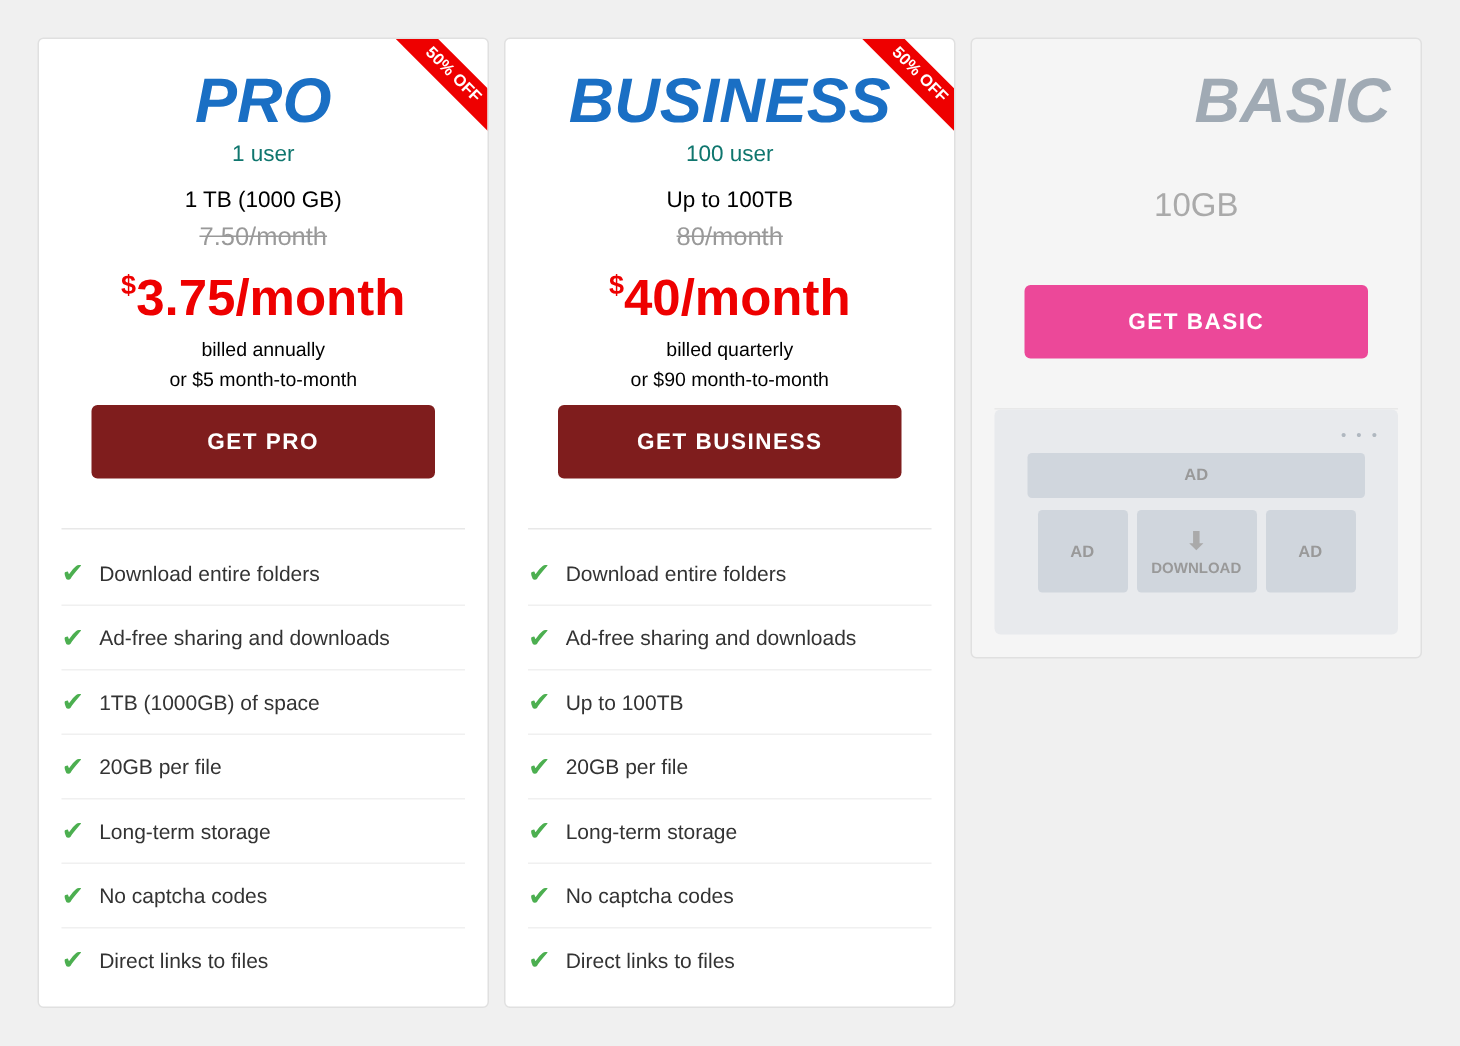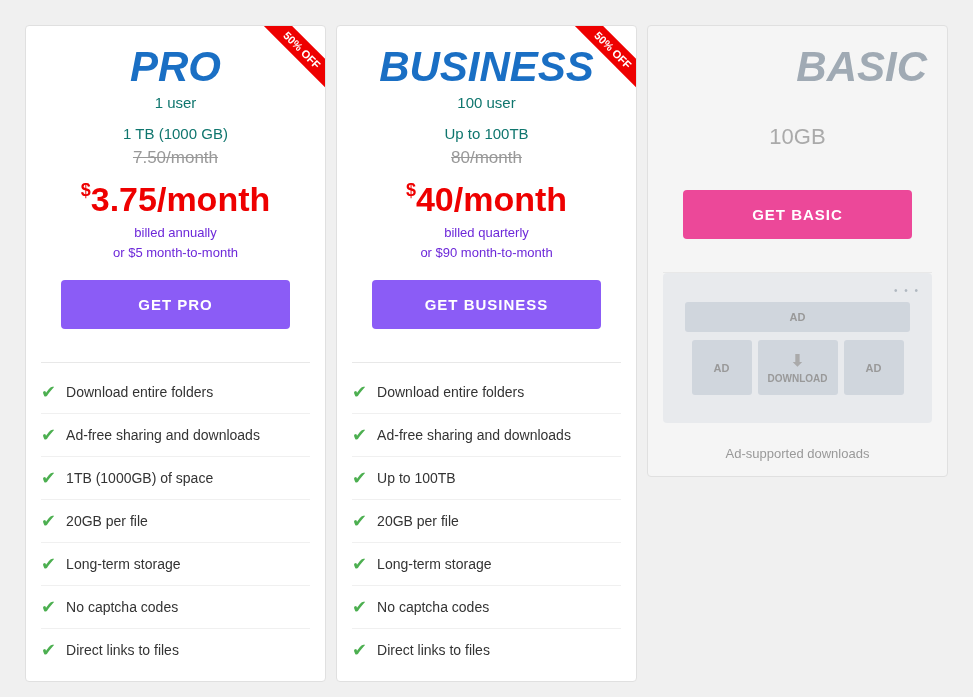--- a/index.html
+++ b/index.html
@@ -52,21 +52,21 @@
       font-weight: 700;
       text-align: right;
     }
     .plan-users {
       font-size: 15px;
       color: #0f766e;
       margin-bottom: 14px;
     }
     .plan-storage {
       font-size: 15px;
-      color: #0f766e;
+      color: #000000;
       margin-bottom: 6px;
     }
     .price-original {
       font-size: 17px;
       color: #999;
       text-decoration: line-through;
       margin-bottom: 12px;
     }
     .price-current {
       font-size: 34px;
@@ -74,30 +74,30 @@
       color: #e00;
       margin-bottom: 4px;
     }
     .price-current sup {
       font-size: 18px;
       vertical-align: top;
       margin-top: 6px;
     }
     .price-billing {
       font-size: 13px;
-      color: #6d28d9;
+      color: #000000;
       line-height: 1.5;
-      margin-bottom: 18px;
+      margin-bottom: 8px;
     }
     .cta-button {
       display: block;
       width: calc(100% - 30px);
       margin: 0 15px 18px;
       padding: 16px 10px;
-      background: #8b5cf6;
+      background: #7f1d1d;
       color: #fff;
       font-size: 15px;
       font-weight: 900;
       letter-spacing: 1px;
       border: none;
       border-radius: 4px;
       cursor: pointer;
       text-transform: uppercase;
     }
     .cta-button.basic-btn {
@@ -347,16 +347,15 @@
       <div class="ad-banner-top">AD</div>
       <div class="ad-row">
         <div class="ad-side">AD</div>
         <div class="ad-download-btn">
           <span class="ad-download-icon">⬇</span>
           <span>DOWNLOAD</span>
         </div>
         <div class="ad-side">AD</div>
       </div>
     </div>
-    <div class="ad-supported-label">Ad-supported downloads</div>
   </div>
 
 </div>
 
 </body></html>

